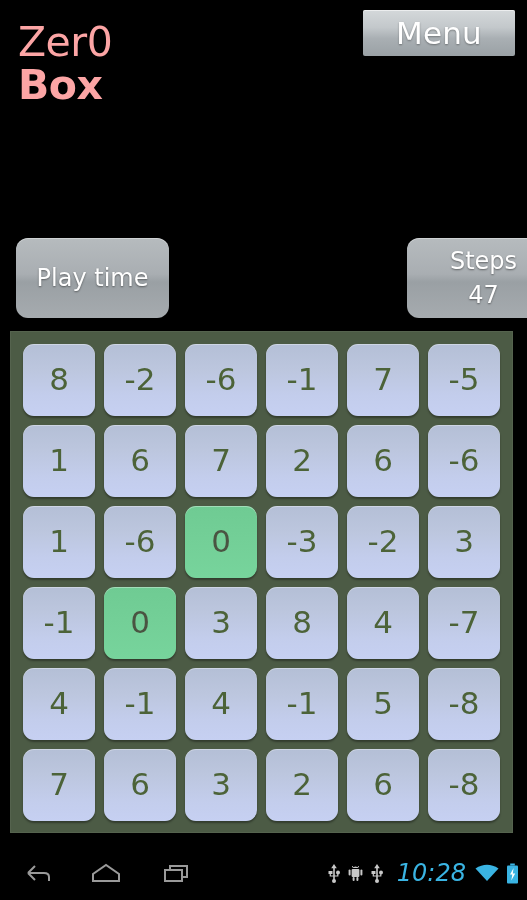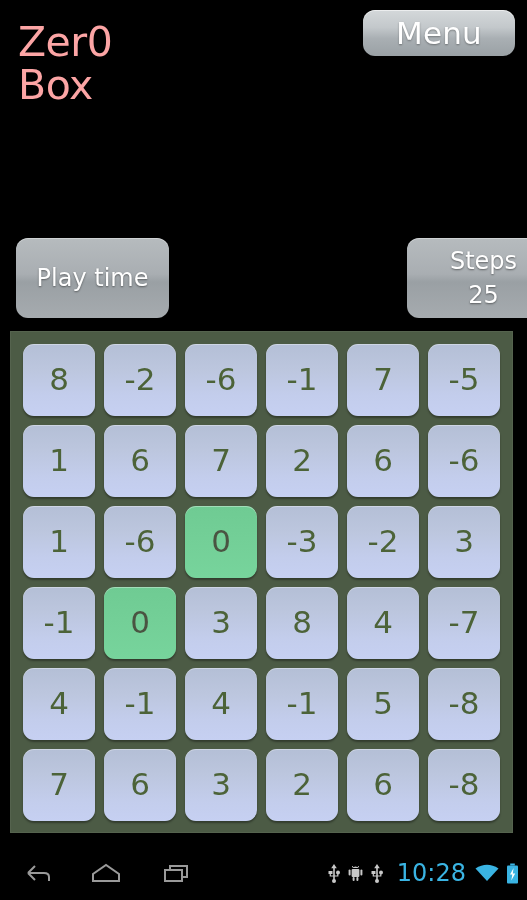--- a/index.html
+++ b/index.html
@@ -22,30 +22,30 @@
     left: 18px;
     top: 22px;
     color: #fca5a5;
     font-size: 41px;
     line-height: 41px;
     font-weight: 400;
     letter-spacing: -0.5px;
     font-family: "DejaVu Sans", sans-serif;
     user-select: none;
   }
-  #app-title .line2 { display: block; margin-top: 2px; }
+  #app-title .line2 { display: block; margin-top: 2px; font-weight: bold; }
 
   
   #menu-button {
     position: absolute;
     right: 12px;
     top: 10px;
     width: 152px;
     height: 46px;
-    border-radius: 12px;
+    border-radius: 2px;
     background: linear-gradient(to bottom,#d4d8da 0%, #c3c8cb 38%, #a9afb3 62%, #9aa1a5 100%);
     box-shadow: inset 0 1px 0 rgba(255,255,255,0.55), 0 1px 2px rgba(0,0,0,0.8);
     display: flex;
     align-items: center;
     justify-content: center;
     color: #ffffff;
     font-size: 31px;
     line-height: 31px;
     letter-spacing: 0.2px;
     text-shadow: 0 1px 2px rgba(0,0,0,0.35);
@@ -156,41 +156,42 @@
     gap: 7px;
   }
   .status-ico { display: flex; align-items: center; justify-content: center; }
   #status-clock {
     color: #3ab4e3;
     font-size: 24px;
     line-height: 24px;
     letter-spacing: 0px;
     font-family: "DejaVu Sans", sans-serif;
     margin: 0 2px 0 6px;
+    font-style: italic;
   }
 </style>
 </head>
 <body>
 
 <div id="app-title">
   <span class="line1">Zer0</span>
   <span class="line2">Box</span>
 </div>
 
 <div id="menu-button">
   <span>Menu</span>
 </div>
 
 <div id="playtime-panel" class="stat-panel">
   <span class="stat-label">Play time</span>
 </div>
 
 <div id="steps-panel" class="stat-panel">
   <span class="stat-label">Steps</span>
-  <span class="stat-value">25</span>
+  <span class="stat-value">47</span>
 </div>
 
 <div id="game-board">
     <div class="tile">8</div>
     <div class="tile">-2</div>
     <div class="tile">-6</div>
     <div class="tile">-1</div>
     <div class="tile">7</div>
     <div class="tile">-5</div>
     <div class="tile">1</div>

